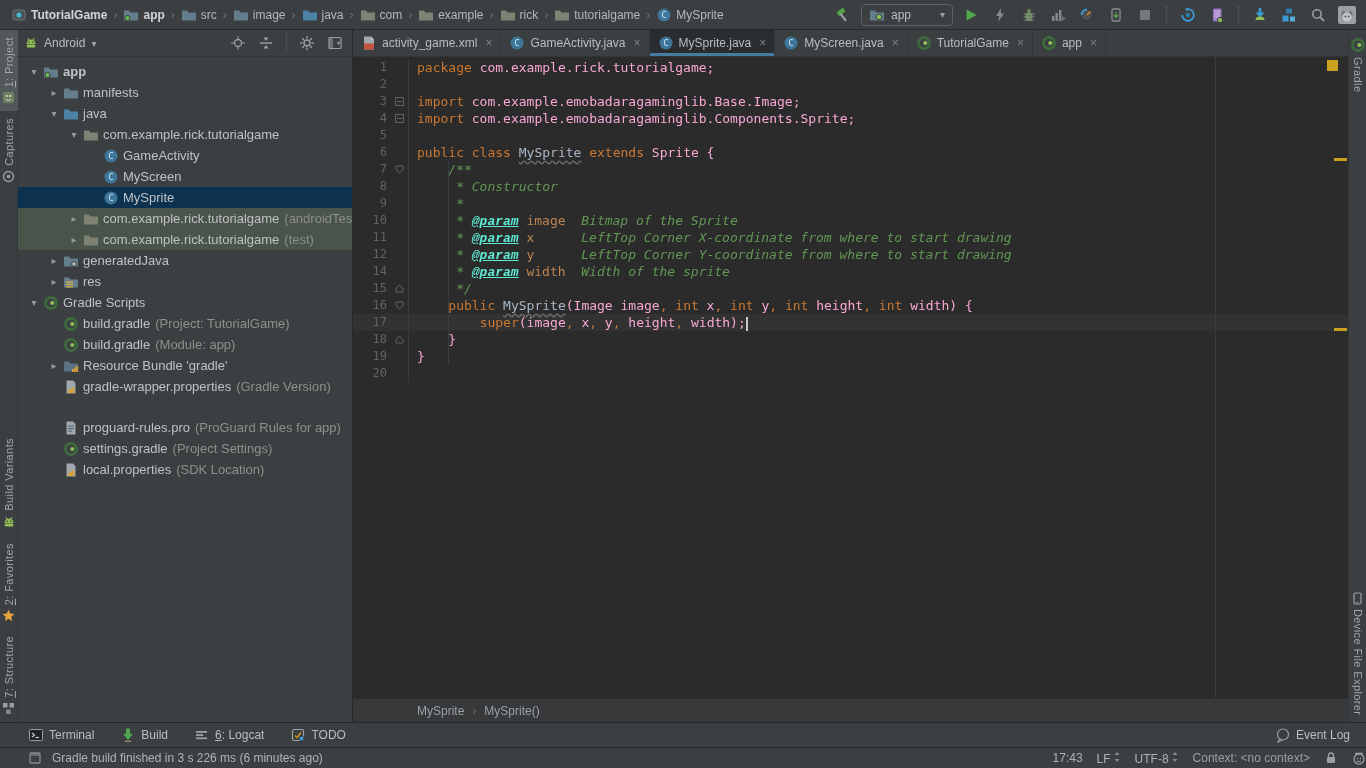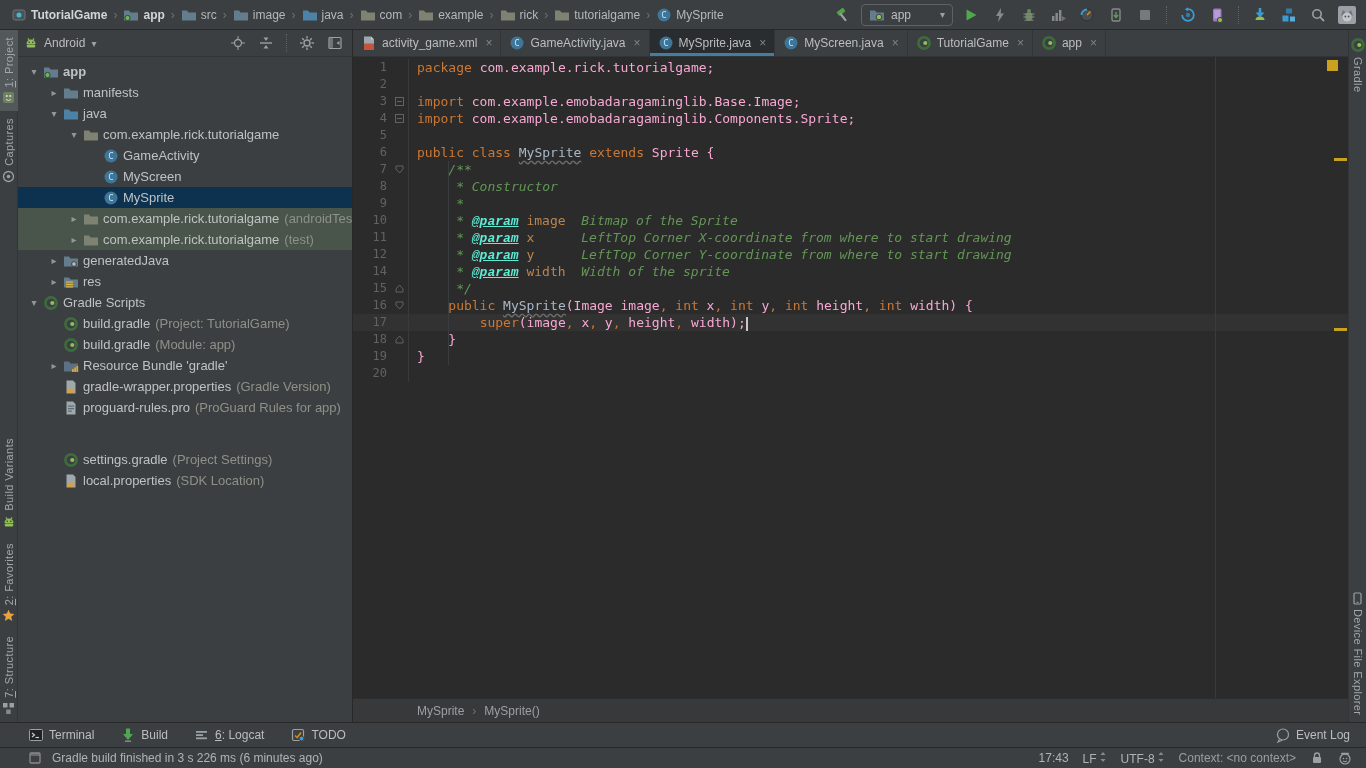--- a/index.html
+++ b/index.html
@@ -84,21 +84,21 @@
     border-top:1px solid #2c2e30; padding-left:64px; color:#9ba0a4; font-size:12px; }
   .ed-crumbs .sep { color:#6d7275; }
 
   
   .bottombar { height:25px; flex:0 0 25px; display:flex; align-items:center; background:#3c3f41;
     border-top:1px solid #282828; padding:0 16px 0 28px; gap:26px; }
   .bb-item { display:flex; align-items:center; gap:5px; color:#bbbdbf; cursor:default; }
   .bb-item u { text-decoration:underline; }
   .bb-right { margin-left:auto; }
   .statusbar { height:21px; flex:0 0 21px; display:flex; align-items:center; background:#3c3f41;
-    border-top:1px solid #282828; padding:0 14px 0 28px; gap:10px; color:#b0b3b5; }
+    border-top:1px solid #282828; padding:0 0 0 28px; gap:10px; color:#b0b3b5; }
   .sb-right { margin-left:auto; display:flex; align-items:center; gap:14px; }
   .sb-dim { color:#9a9ea1; }
   .updown { display:inline-flex; margin-left:2px; }
   svg { display:block; }
 </style>
 </head>
 <body>
 
 <div class="ide">
 
@@ -648,36 +648,36 @@
                   <path d="M3.5 1.5 H10 L12.5 4 V14.5 H3.5 Z" fill="#9fa8ae"></path>
                   <rect x="5" y="11" width="1.8" height="3" fill="#e0a12f"></rect>
                   <rect x="7.2" y="9.5" width="1.8" height="4.5" fill="#e0a12f"></rect>
                   <rect x="9.4" y="8" width="1.8" height="6" fill="#e0a12f"></rect>
                 </svg>
               </span>
             </span>
             <span class="tree-label">gradle-wrapper.properties</span>
             <span class="tree-note">(Gradle Version)</span>
           </div>
-          <div class="tree-row" style="padding-left: 28px;">
+          <div class="tree-row" style="padding-left: 28px; margin-top: 20px;">
             <span class="tree-arrow"></span>
             <span class="tree-icon">
               <span style="display: inline-flex;">
                 <svg width="16" height="16" viewBox="0 0 16 16">
                   <path d="M3.5 1.5 H10 L12.5 4 V14.5 H3.5 Z" fill="#9fa8ae"></path>
                   <rect x="5" y="5.5" width="6" height="1.2" fill="#5f6b72"></rect>
                   <rect x="5" y="8" width="6" height="1.2" fill="#5f6b72"></rect>
                   <rect x="5" y="10.5" width="4" height="1.2" fill="#5f6b72"></rect>
                 </svg>
               </span>
             </span>
             <span class="tree-label">proguard-rules.pro</span>
             <span class="tree-note">(ProGuard Rules for app)</span>
           </div>
-          <div class="tree-row" style="padding-left: 28px; margin-top: 31px;">
+          <div class="tree-row" style="padding-left: 28px;">
             <span class="tree-arrow"></span>
             <span class="tree-icon">
               <span style="display: inline-flex;">
                 <svg width="16" height="16" viewBox="0 0 16 16">
                   <circle cx="8" cy="8" r="5.6" fill="none" stroke="#3e6b3e" stroke-width="2.6"></circle>
                   <circle cx="9.3" cy="8" r="2.1" fill="#8fbf56"></circle>
                 </svg>
               </span>
             </span>
             <span class="tree-label">settings.gradle</span>

